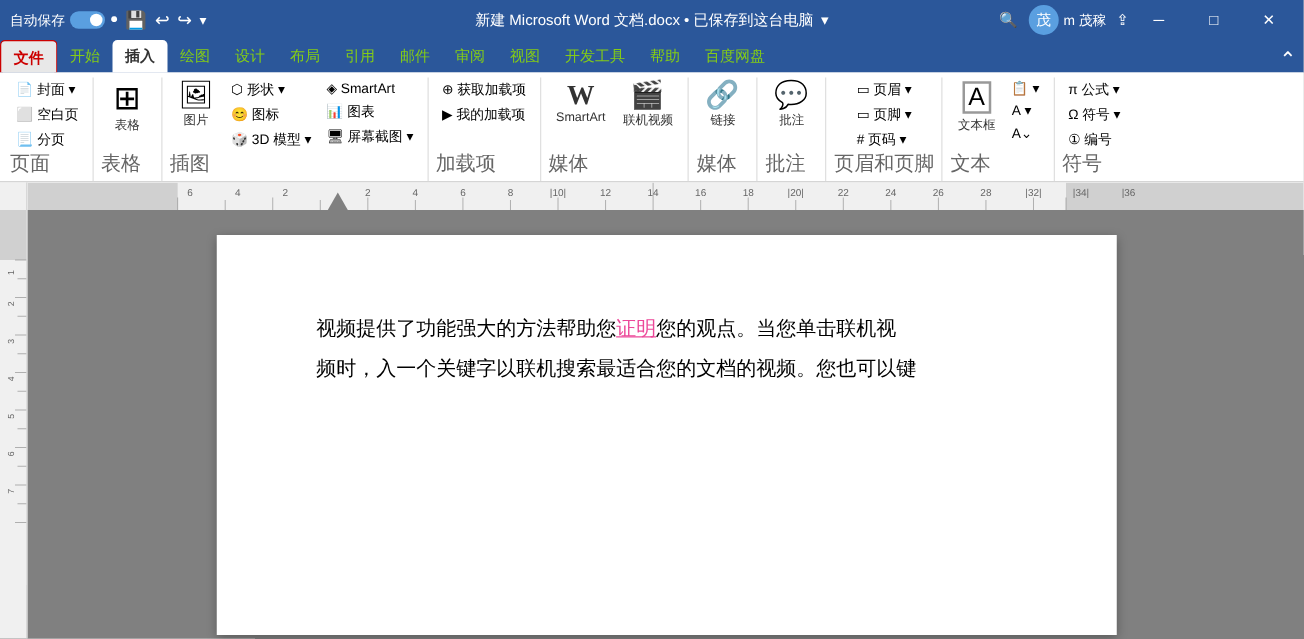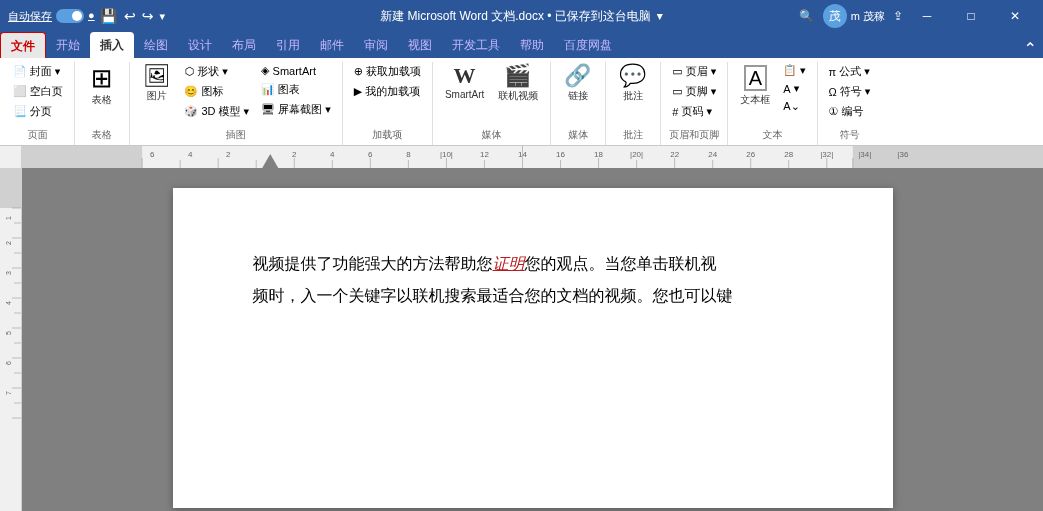--- a/index.html
+++ b/index.html
@@ -20,21 +20,20 @@
       align-items: center;
       gap: 6px;
       font-size: 12px;
     }
     .autosave-toggle {
       display: flex;
       align-items: flex-start;
       gap: 4px;
       font-size: 11px;
       color: white;
-      text-decoration: underline;
     }
     .toggle-switch {
       width: 28px;
       height: 14px;
       background: #5a9fe0;
       border-radius: 7px;
       position: relative;
       display: inline-block;
     }
     .toggle-switch::after {
@@ -78,21 +77,21 @@
       background: #2b579a;
       display: flex;
       align-items: flex-end;
       padding-left: 0;
       height: 26px;
     }
     .ribbon-tab {
       padding: 4px 10px;
       font-size: 12px;
       cursor: pointer;
-      color: #c4b5fd;
+      color: #84cc16;
       height: 26px;
       display: flex;
       align-items: center;
       border-radius: 4px 4px 0 0;
     }
     .ribbon-tab.active {
       background: #e8f0fe;
       color: #c00;
       font-weight: bold;
       border: 1.5px solid #c00;
@@ -126,23 +125,23 @@
       min-width: fit-content;
     }
     .ribbon-group:last-child { border-right: none; }
     .ribbon-group-content {
       display: flex;
       align-items: flex-start;
       gap: 2px;
       flex: 1;
     }
     .ribbon-group-label {
-      font-size: 10px;
+      font-size: 16px;
       color: #666;
-      text-align: center;
+      text-align: left;
       margin-top: auto;
       padding-bottom: 3px;
       width: 100%;
     }
     .ribbon-btn {
       display: flex;
       flex-direction: column;
       align-items: center;
       padding: 3px 6px;
       cursor: pointer;
@@ -231,22 +230,21 @@
     .page-text {
       font-size: 16px;
       line-height: 2;
       color: #000;
     }
     .page-text p {
       margin-bottom: 0;
     }
     .underline-link {
       text-decoration: underline;
-      color: #b91c1c;
-      font-style: italic;
+      color: #ec4899;
     }
 
     
     .user-area {
       display: flex;
       align-items: center;
       gap: 4px;
     }
     .avatar {
       width: 24px;

